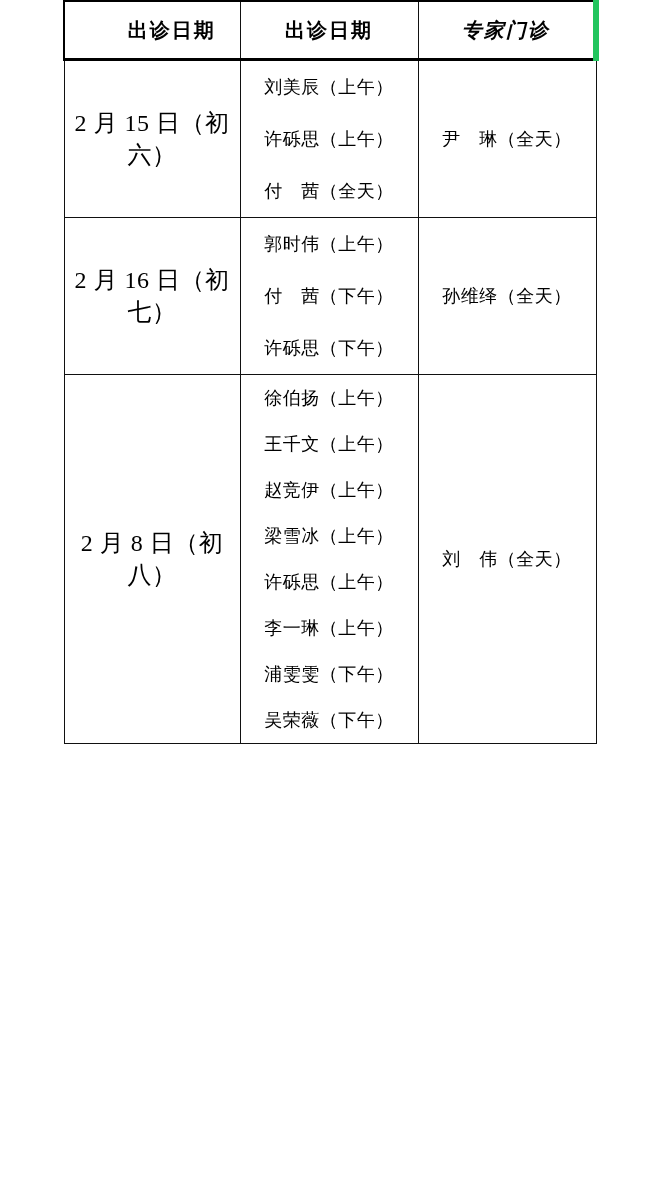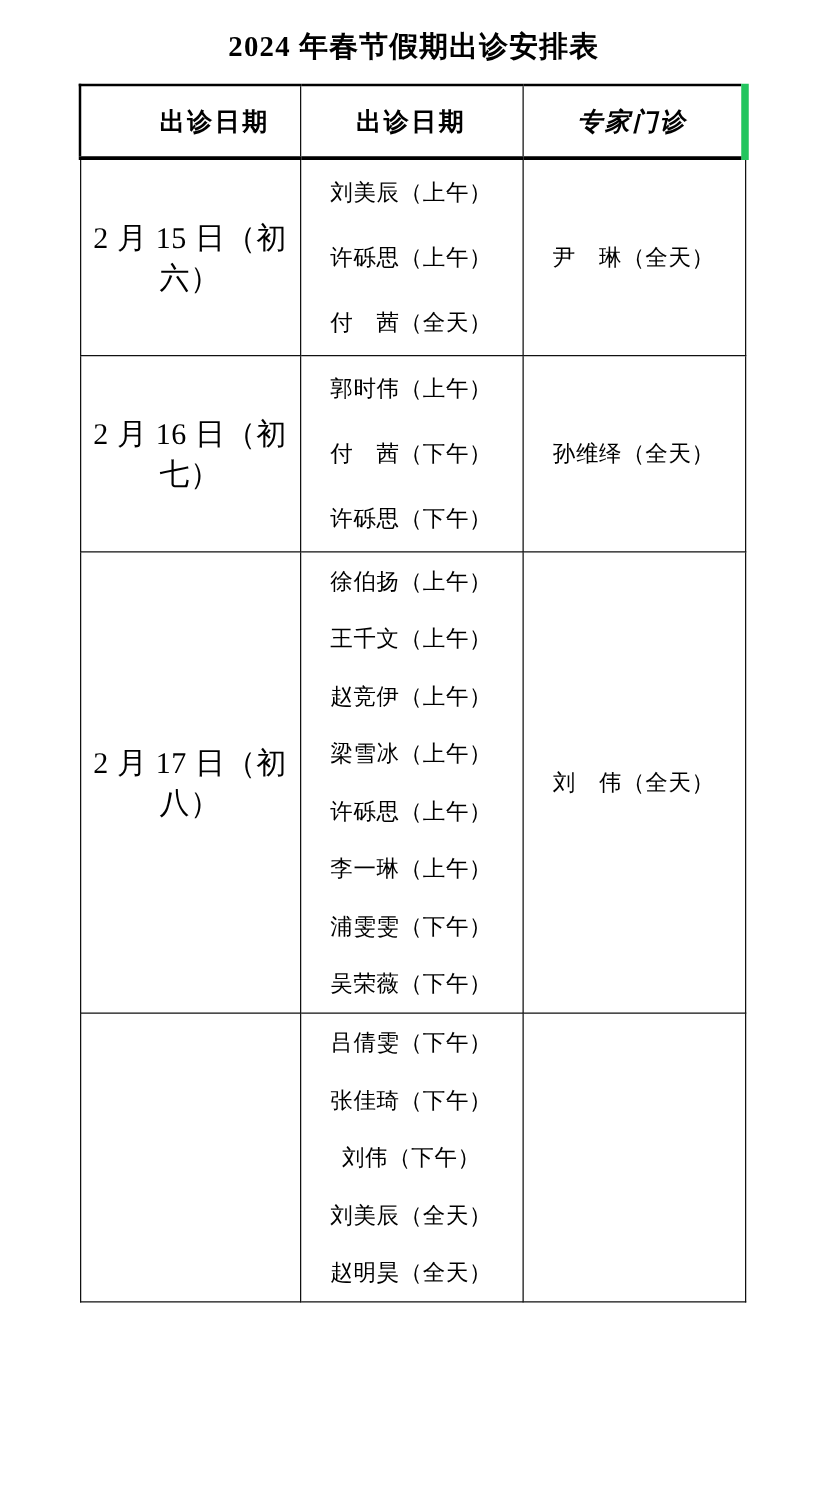--- a/index.html
+++ b/index.html
@@ -91,21 +91,20 @@
   }
   tbody tr td:first-child { border-left: 1px solid #111111; }
   tbody tr:last-child td { border-bottom: 1px solid #111111; }
   .empty-cell { }
 </style>
 </head>
 <body>
 
 <div class="page">
 
-  <div class="doc-title">2024 年春节假期出诊安排表</div>
 
   <table class="schedule">
     <colgroup>
       <col class="col-date">
       <col class="col-main">
       <col class="col-expert">
     </colgroup>
     <thead>
       <tr>
         <th>出诊日期</th>
@@ -133,46 +132,33 @@
           <div class="name-list">
             <div class="name-line">郭时伟（上午）</div>
             <div class="name-line">付　茜（下午）</div>
             <div class="name-line">许砾思（下午）</div>
           </div>
         </td>
         <td class="expert-cell">孙维绎（全天）</td>
       </tr>
 
       <tr>
-        <td class="date-cell">2 月 17 日（初八）</td>
+        <td class="date-cell">2 月 8 日（初八）</td>
         <td class="main-cell">
           <div class="name-list">
             <div class="name-line tight">徐伯扬（上午）</div>
             <div class="name-line tight">王千文（上午）</div>
             <div class="name-line tight">赵竞伊（上午）</div>
             <div class="name-line tight">梁雪冰（上午）</div>
             <div class="name-line tight">许砾思（上午）</div>
             <div class="name-line tight">李一琳（上午）</div>
             <div class="name-line tight">浦雯雯（下午）</div>
             <div class="name-line tight">吴荣薇（下午）</div>
           </div>
         </td>
         <td class="expert-cell">刘　伟（全天）</td>
       </tr>
 
-      <tr>
-        <td class="date-cell empty-cell"></td>
-        <td class="main-cell">
-          <div class="name-list">
-            <div class="name-line tight">吕倩雯（下午）</div>
-            <div class="name-line tight">张佳琦（下午）</div>
-            <div class="name-line tight">刘伟（下午）</div>
-            <div class="name-line tight">刘美辰（全天）</div>
-            <div class="name-line tight">赵明昊（全天）</div>
-          </div>
-        </td>
-        <td class="expert-cell empty-cell"></td>
-      </tr>
 
     </tbody>
   </table>
 
 </div>
 
 </body></html>

